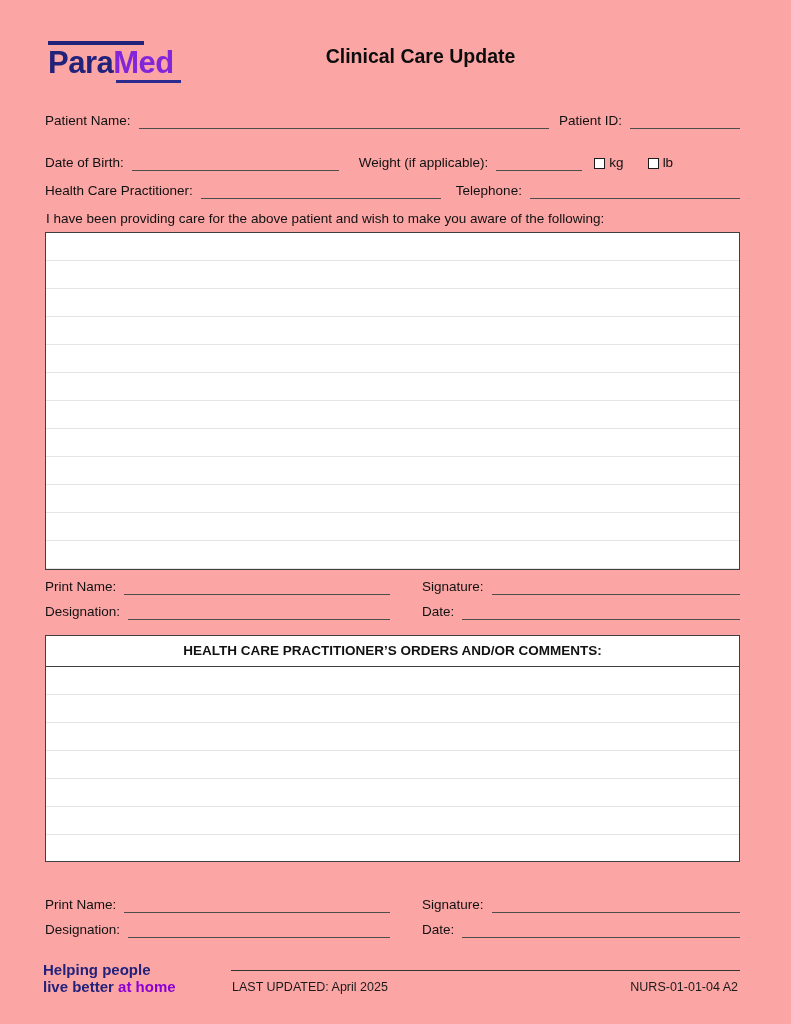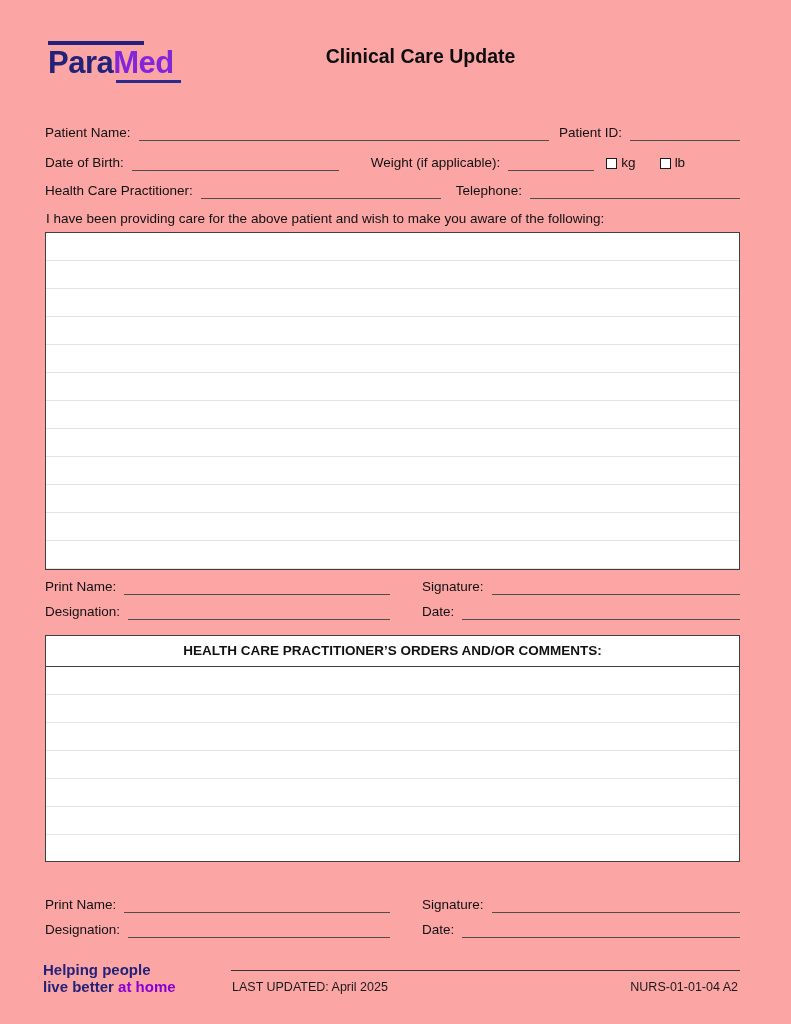--- a/index.html
+++ b/index.html
@@ -24,21 +24,21 @@
   .title { position:absolute; left:0; right:0; top:45px; text-align:center; padding-left:50px;
            font-size:19.5px; font-weight:bold; color:#0d0d0d; }
 
   
   .frow { position:absolute; left:45px; width:695px; display:flex; align-items:flex-end; height:19px;
           font-size:13.5px; }
   .flabel { white-space:nowrap; padding-bottom:1px; }
   .wline { border-bottom:1.3px solid #4d4d4d; height:17px; margin-left:8px; }
   .grow { flex:1 1 auto; }
 
-  .row1 { top:122px; }
+  .row1 { top:110px; }
   .row2 { top:152px; }
   .row3 { top:181px;align-items:center; }
 
   .cb-group { display:flex; align-items:flex-end; margin-left:12px; white-space:nowrap; padding-bottom:1px; }
   .cb-box { display:inline-block; width:11px; height:11px; border:1.5px solid #1c1c1c; background:#fff;
             margin-right:4px; margin-bottom:1px; }
 
   
   .intro { position:absolute; left:46px; top:211px; font-size:13.5px; }
   .ruled {
@@ -99,21 +99,21 @@
   <div class="frow row1">
     <span class="flabel">Patient Name:</span>
     <span class="wline grow"></span>
     <span class="flabel" style="margin-left:10px;">Patient ID:</span>
     <span class="wline" style="width:110px;"></span>
   </div>
 
   <div class="frow row2">
     <span class="flabel">Date of Birth:</span>
     <span class="wline" style="width:207px;"></span>
-    <span class="flabel" style="margin-left:32px;">Weight (if applicable):</span>
+    <span class="flabel" style="margin-left:20px;">Weight (if applicable):</span>
     <span class="wline" style="width:86px;"></span>
     <span class="cb-group">
       <span class="cb-box"></span>
       <span>kg</span>
     </span>
     <span class="cb-group" style="margin-left:24px;">
       <span class="cb-box"></span>
       <span>lb</span>
     </span>
   </div>

